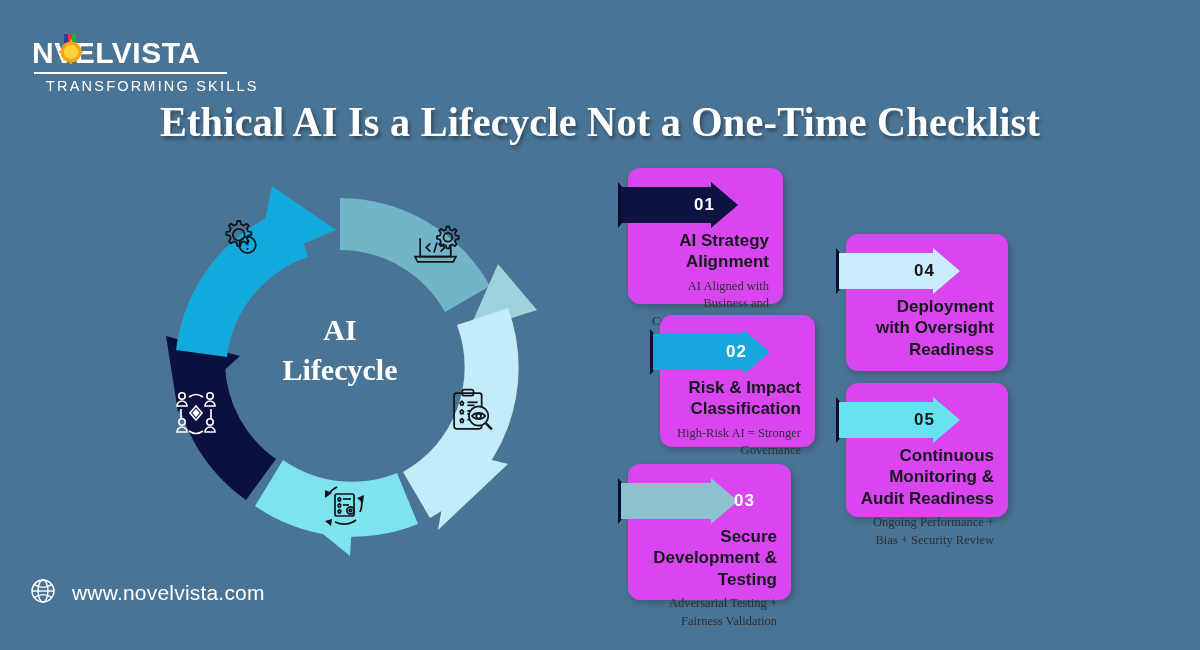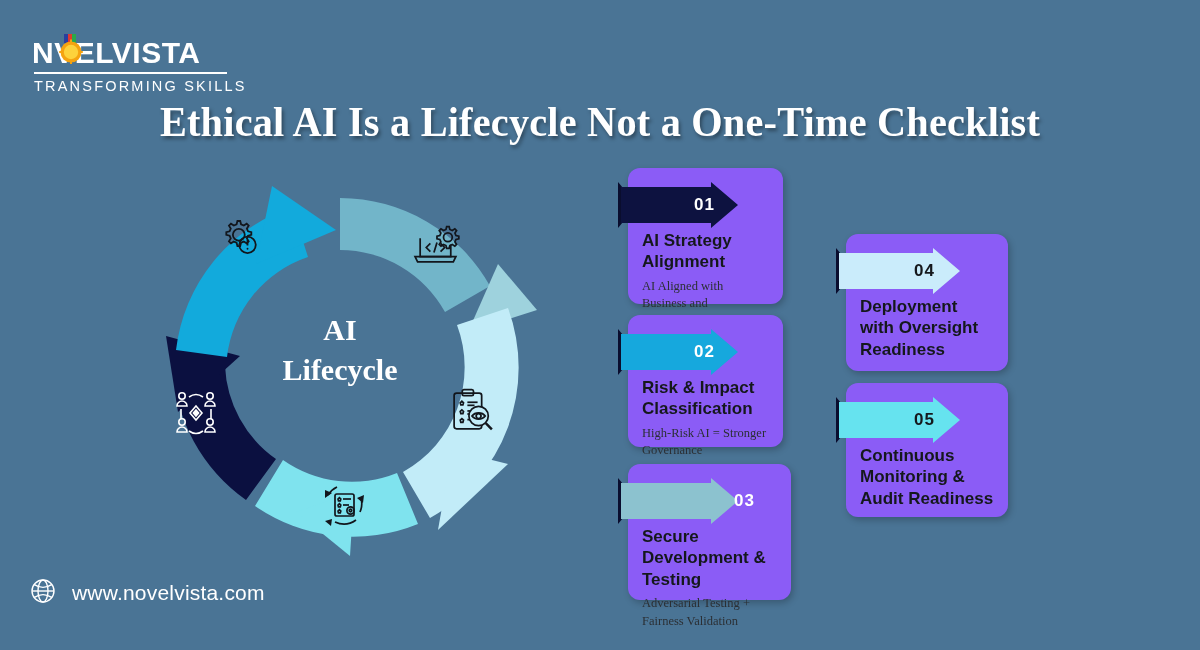--- a/index.html
+++ b/index.html
@@ -36,21 +36,21 @@
   .logo-rule {
     width: 193px; height: 2px; background: #ffffff;
     margin-top: 4px; margin-left: 2px;
   }
   .logo-sub {
     font-family: "Liberation Sans", sans-serif;
     font-size: 14.5px;
     letter-spacing: 2.2px;
     color: #ffffff;
     margin-top: 4px;
-    margin-left: 2px;
+    margin-left: 14px;
     white-space: nowrap;
   }
 
   
   #title {
     position: absolute;
     left: 0; top: 98px; width: 1200px;
     text-align: center;
     font-family: "Liberation Serif", serif;
     font-weight: bold;
@@ -72,23 +72,24 @@
     font-weight: bold;
     font-size: 30px;
     line-height: 1.32;
     color: #ffffff;
     pointer-events: none;
   }
 
   
   .card {
     position: absolute;
-    background: #8b5cf6;
+    background: #d946ef;
     border-radius: 12px;
     box-shadow: 2px 3px 7px rgba(0,0,0,0.23);
+    text-align: right;
   }
   .card-arrow {
     position: absolute;
     left: -10px; top: 14px;
     height: 46px;
   }
   .card-arrow svg { display: block; overflow: visible; }
   .arrow-num {
     position: absolute;
     top: 14px; height: 46px;
@@ -285,21 +286,21 @@
         <polygon points="3,5 93,5 93,0 120,23 93,46 93,41 3,41" fill="#0d1240"></polygon>
       </svg>
     </div>
     <div class="arrow-num" style="left:66px; color:#ffffff;">01</div>
     <div class="card-body">
       <div class="card-title">AI Strategy Alignment</div>
       <div class="card-desc">AI Aligned with Business and Compliance Objectives</div>
     </div>
   </div>
 
-  <div class="card" style="left:628px; top:315px; width:155px; height:132px;">
+  <div class="card" style="left:660px; top:315px; width:155px; height:132px;">
     <div class="card-arrow">
       <svg width="120" height="46" viewBox="0 0 120 46">
         <polygon points="0,0 0,46 5,40 5,6" fill="#0a0d2e"></polygon>
         <polygon points="3,5 93,5 93,0 120,23 93,46 93,41 3,41" fill="#16a8dd"></polygon>
       </svg>
     </div>
     <div class="arrow-num" style="left:66px; color:#ffffff;">02</div>
     <div class="card-body">
       <div class="card-title">Risk &amp; Impact Classification</div>
       <div class="card-desc">High-Risk AI = Stronger Governance</div>
@@ -336,20 +337,21 @@
   <div class="card" style="left:846px; top:383px; width:162px; height:134px;">
     <div class="card-arrow">
       <svg width="124" height="46" viewBox="0 0 124 46">
         <polygon points="0,0 0,46 5,40 5,6" fill="#0a0d2e"></polygon>
         <polygon points="3,5 97,5 97,0 124,23 97,46 97,41 3,41" fill="#66e3ef"></polygon>
       </svg>
     </div>
     <div class="arrow-num" style="left:68px; color:#15181c;">05</div>
     <div class="card-body">
       <div class="card-title">Continuous Monitoring &amp; Audit Readiness</div>
+      <div class="card-desc">Ongoing Performance + Bias + Security Review</div>
     </div>
   </div>
 
   <div id="footer">
     <span>
       <svg width="26" height="26" viewBox="0 0 26 26" fill="none" stroke="#ffffff" stroke-width="1.4">
         <circle cx="13" cy="13" r="11"></circle>
         <ellipse cx="13" cy="13" rx="5" ry="11"></ellipse>
         <line x1="2" y1="13" x2="24" y2="13"></line>
         <path d="M4.4 6.6 a16 16 0 0 0 17.2 0"></path>

